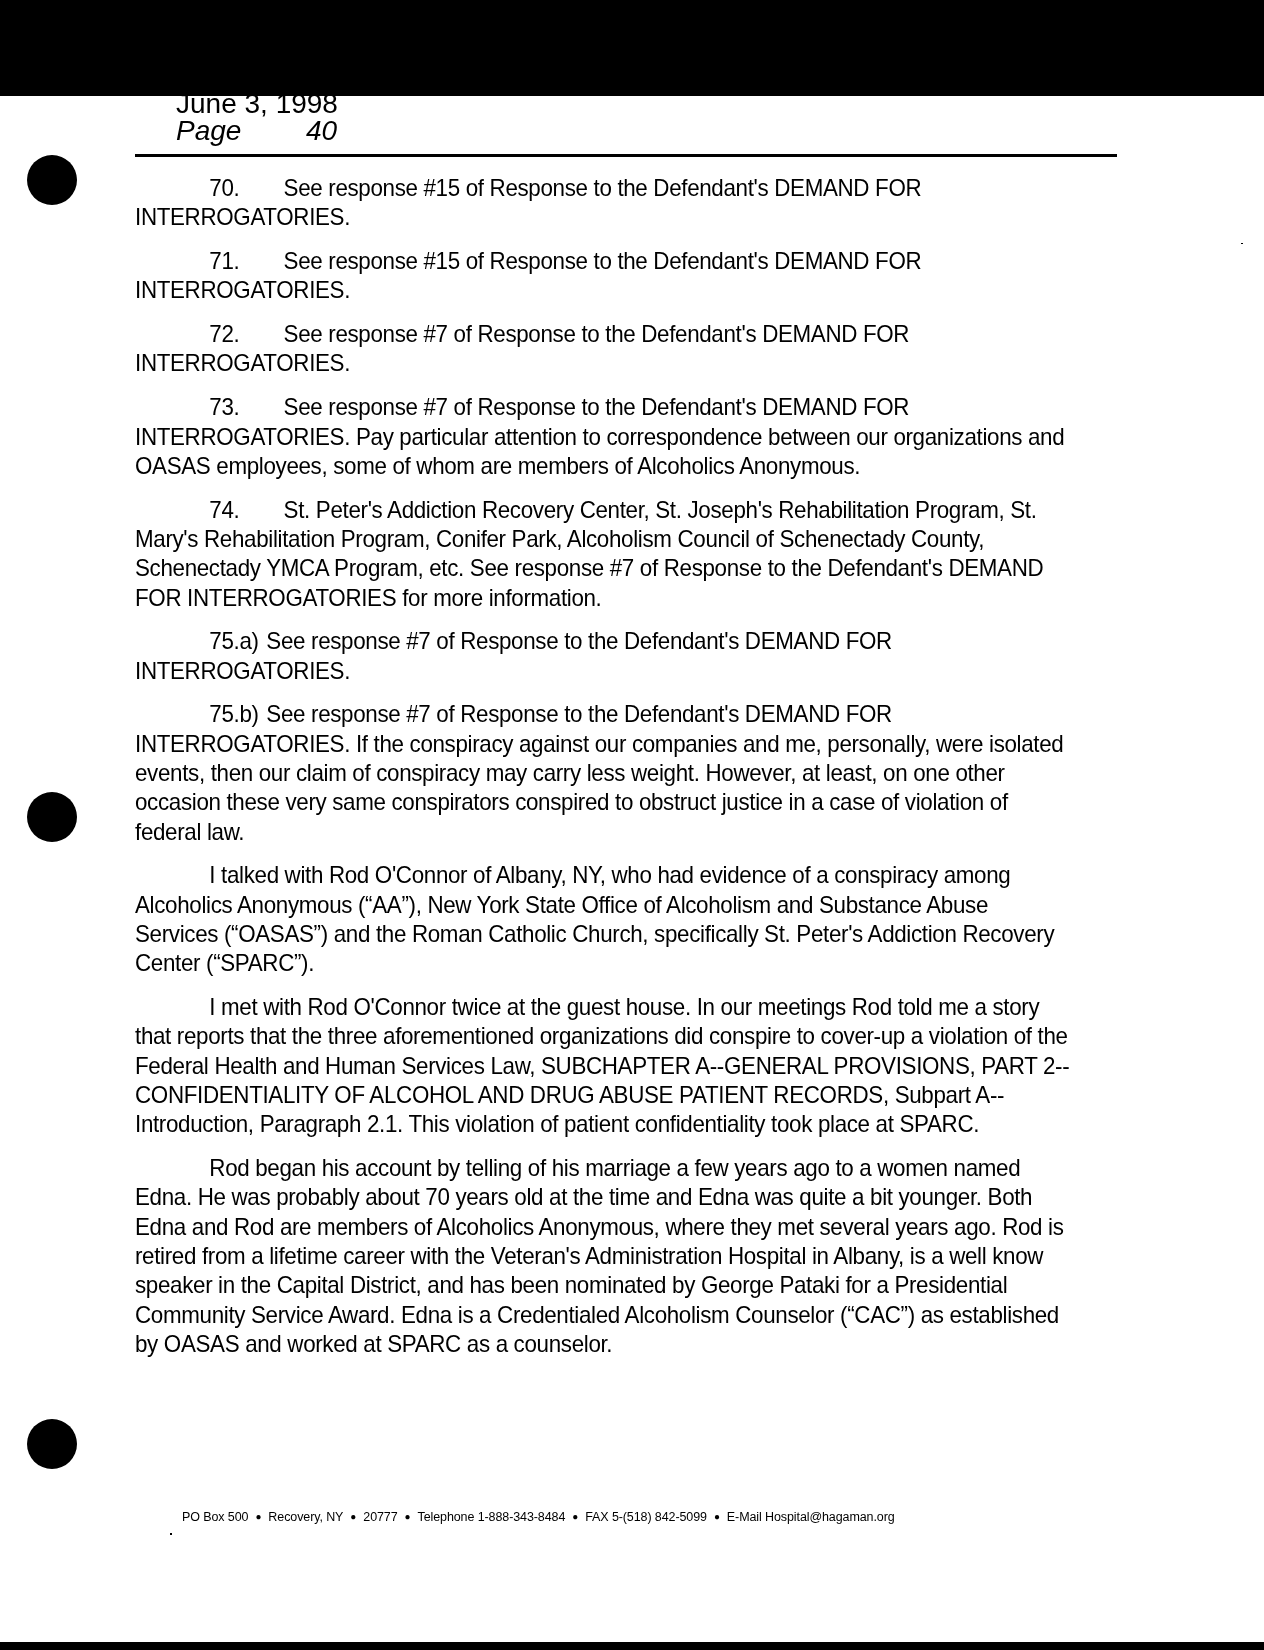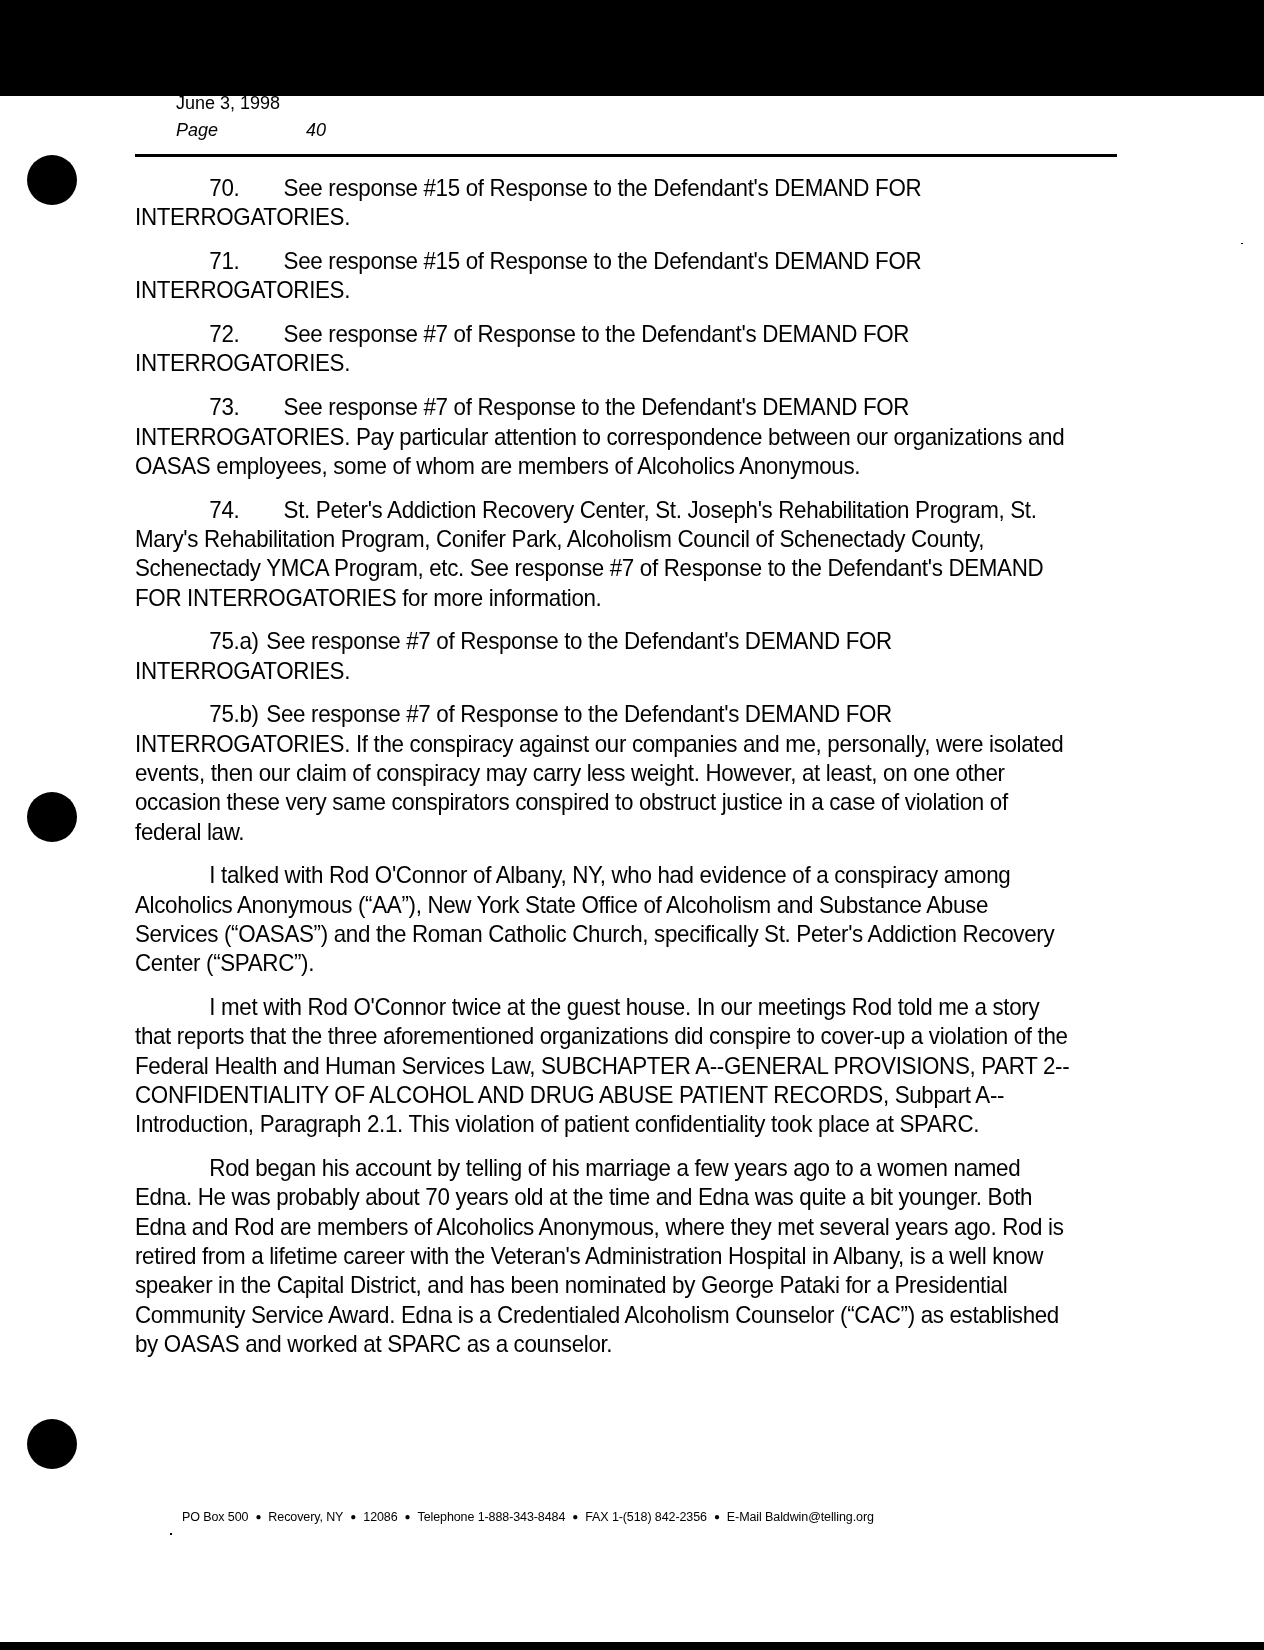--- a/index.html
+++ b/index.html
@@ -35,21 +35,21 @@
       left: 27px;
     }
     .hole.h1 { top: 155px; }
     .hole.h2 { top: 792px; }
     .hole.h3 { top: 1419px; }
 
     .header {
       position: absolute;
       left: 176px;
       top: 90px;
-      font-size: 18px;
+      font-size: 28px;
       line-height: 27px;
     }
     .header .page-row {
       display: flex;
       font-style: italic;
     }
     .header .page-label { width: 130px; }
 
     .header-rule {
       position: absolute;
@@ -142,15 +142,15 @@
   <p><span class="num">73.</span><span>See response #7 of Response to the Defendant's DEMAND FOR INTERROGATORIES.  Pay particular attention to correspondence between our organizations and OASAS employees, some of whom are members of Alcoholics Anonymous.</span></p>
   <p><span class="num">74.</span><span>St. Peter's Addiction Recovery Center, St. Joseph's Rehabilitation Program, St. Mary's Rehabilitation Program, Conifer Park, Alcoholism Council of Schenectady County, Schenectady YMCA Program, etc.  See response #7 of Response to the Defendant's DEMAND FOR INTERROGATORIES for more information.</span></p>
   <p class="sub"><span class="num">75.a)</span><span>See response #7 of Response to the Defendant's DEMAND FOR INTERROGATORIES.</span></p>
   <p class="sub"><span class="num">75.b)</span><span>See response #7 of Response to the Defendant's DEMAND FOR INTERROGATORIES.  If the conspiracy against our companies and me, personally, were isolated events, then our claim of conspiracy may carry less weight.  However, at least, on one other occasion these very same conspirators conspired to obstruct justice in a case of violation of federal law.</span></p>
   <p><span>I talked with Rod O'Connor of Albany, NY, who had evidence of a conspiracy among Alcoholics Anonymous (“AA”), New York State Office of Alcoholism and Substance Abuse Services (“OASAS”) and the Roman Catholic Church, specifically St. Peter's Addiction Recovery Center (“SPARC”).</span></p>
   <p><span>I met with Rod O'Connor twice at the guest house.  In our meetings Rod told me a story that reports that the three aforementioned organizations did conspire to cover-up a violation of the Federal Health and Human Services Law, SUBCHAPTER A--GENERAL PROVISIONS, PART 2--CONFIDENTIALITY OF ALCOHOL AND DRUG ABUSE PATIENT RECORDS, Subpart A--Introduction, Paragraph 2.1.  This violation of patient confidentiality took place at SPARC.</span></p>
   <p><span>Rod began his account by telling of his marriage a few years ago to a women named Edna.  He was probably about 70 years old at the time and Edna was quite a bit younger.  Both Edna and Rod are members of Alcoholics Anonymous, where they met several years ago.  Rod is retired from a lifetime career with the Veteran's Administration Hospital in Albany, is a well know speaker in the Capital District, and has been nominated by George Pataki for a Presidential Community Service Award.  Edna is a Credentialed Alcoholism Counselor (“CAC”) as established by OASAS and worked at SPARC as a counselor.</span></p>
 </div>
 
 <div class="footer">
-  <span>PO Box 500</span><span class="sep">●</span><span>Recovery, NY</span><span class="sep">●</span><span>12086</span><span class="sep">●</span><span>Telephone 1-888-343-8484</span><span class="sep">●</span><span>FAX 1-(518) 842-2356</span><span class="sep">●</span><span>E-Mail  Baldwin@telling.org</span>
+  <span>PO Box 500</span><span class="sep">●</span><span>Recovery, NY</span><span class="sep">●</span><span>20777</span><span class="sep">●</span><span>Telephone 1-888-343-8484</span><span class="sep">●</span><span>FAX 5-(518) 842-5099</span><span class="sep">●</span><span>E-Mail  Hospital@hagaman.org</span>
 </div>
 <div class="stray-dot"></div>
 
 </body></html>

